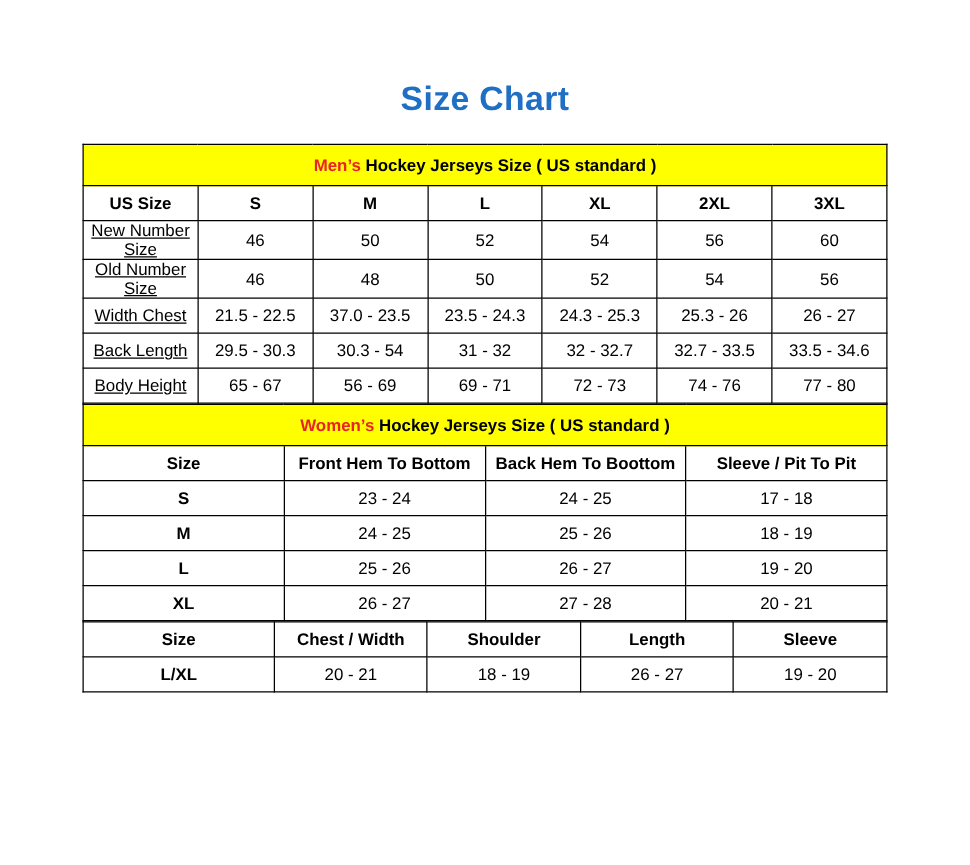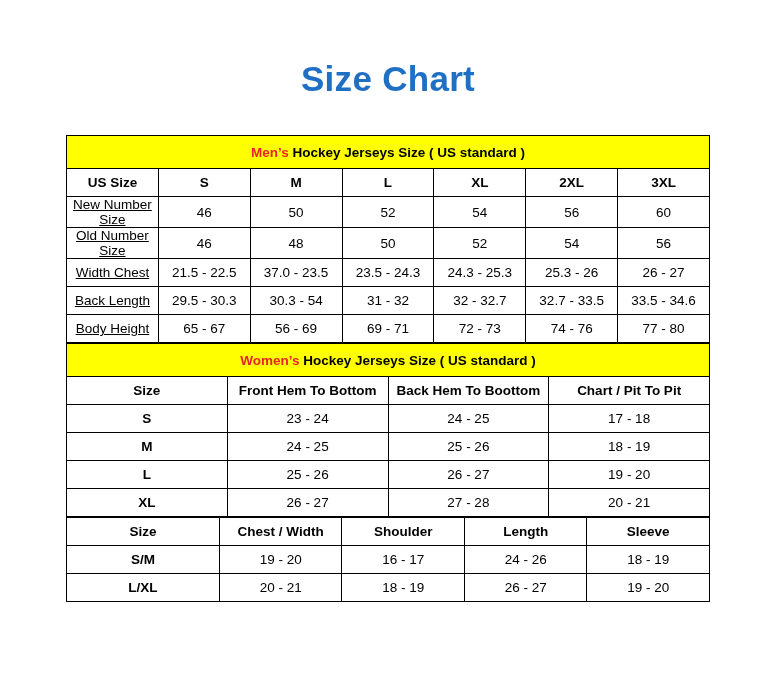--- a/index.html
+++ b/index.html
@@ -16,30 +16,30 @@
   }
   .page {
     position: relative;
     width: 776px;
     height: 692px;
     box-sizing: border-box;
   }
   .chart-title {
     text-align: center;
     color: #1f6fc4;
-    font-size: 35px;
+    font-size: 27px;
     font-weight: bold;
     letter-spacing: 0.3px;
     padding-top: 63px;
     padding-bottom: 0;
     line-height: 32px;
   }
   .tables-wrap {
     width: 644px;
-    margin: 40px auto 0 auto;
+    margin: 20px auto 0 auto;
   }
   table.size-table {
     border-collapse: collapse;
     width: 100%;
     table-layout: fixed;
   }
   table.size-table td {
     border: 1px solid #000000;
     font-size: 13.5px;
     text-align: center;
@@ -144,21 +144,21 @@
       <tbody>
           <tr>
         <td class="section-head" colspan="4">
           <span class="accent">Women’s</span><span> Hockey Jerseys Size ( US standard )</span>
         </td>
       </tr>
       <tr>
         <td class="col-head" style="width:23%">Size</td>
         <td class="col-head">Front Hem To Bottom</td>
         <td class="col-head">Back Hem To Boottom</td>
-        <td class="col-head">Chart / Pit To Pit</td>
+        <td class="col-head">Sleeve / Pit To Pit</td>
       </tr>
       <tr>
         <td class="women-row-label">S</td>
         <td>23 - 24</td>
         <td>24 - 25</td>
         <td>17 - 18</td>
       </tr>
       <tr>
         <td class="women-row-label">M</td>
         <td>24 - 25</td>
@@ -183,27 +183,20 @@
     <table class="size-table">
       <tbody>
       <tr>
         <td class="col-head" style="width:23%">Size</td>
         <td class="col-head">Chest / Width</td>
         <td class="col-head">Shoulder</td>
         <td class="col-head">Length</td>
         <td class="col-head">Sleeve</td>
       </tr>
       <tr>
-        <td class="women-row-label">S/M</td>
-        <td>19 - 20</td>
-        <td>16 - 17</td>
-        <td>24 - 26</td>
-        <td>18 - 19</td>
-      </tr>
-      <tr>
         <td class="women-row-label">L/XL</td>
         <td>20 - 21</td>
         <td>18 - 19</td>
         <td>26 - 27</td>
         <td>19 - 20</td>
       </tr>
     </tbody>
       </table>
 
   </div>

